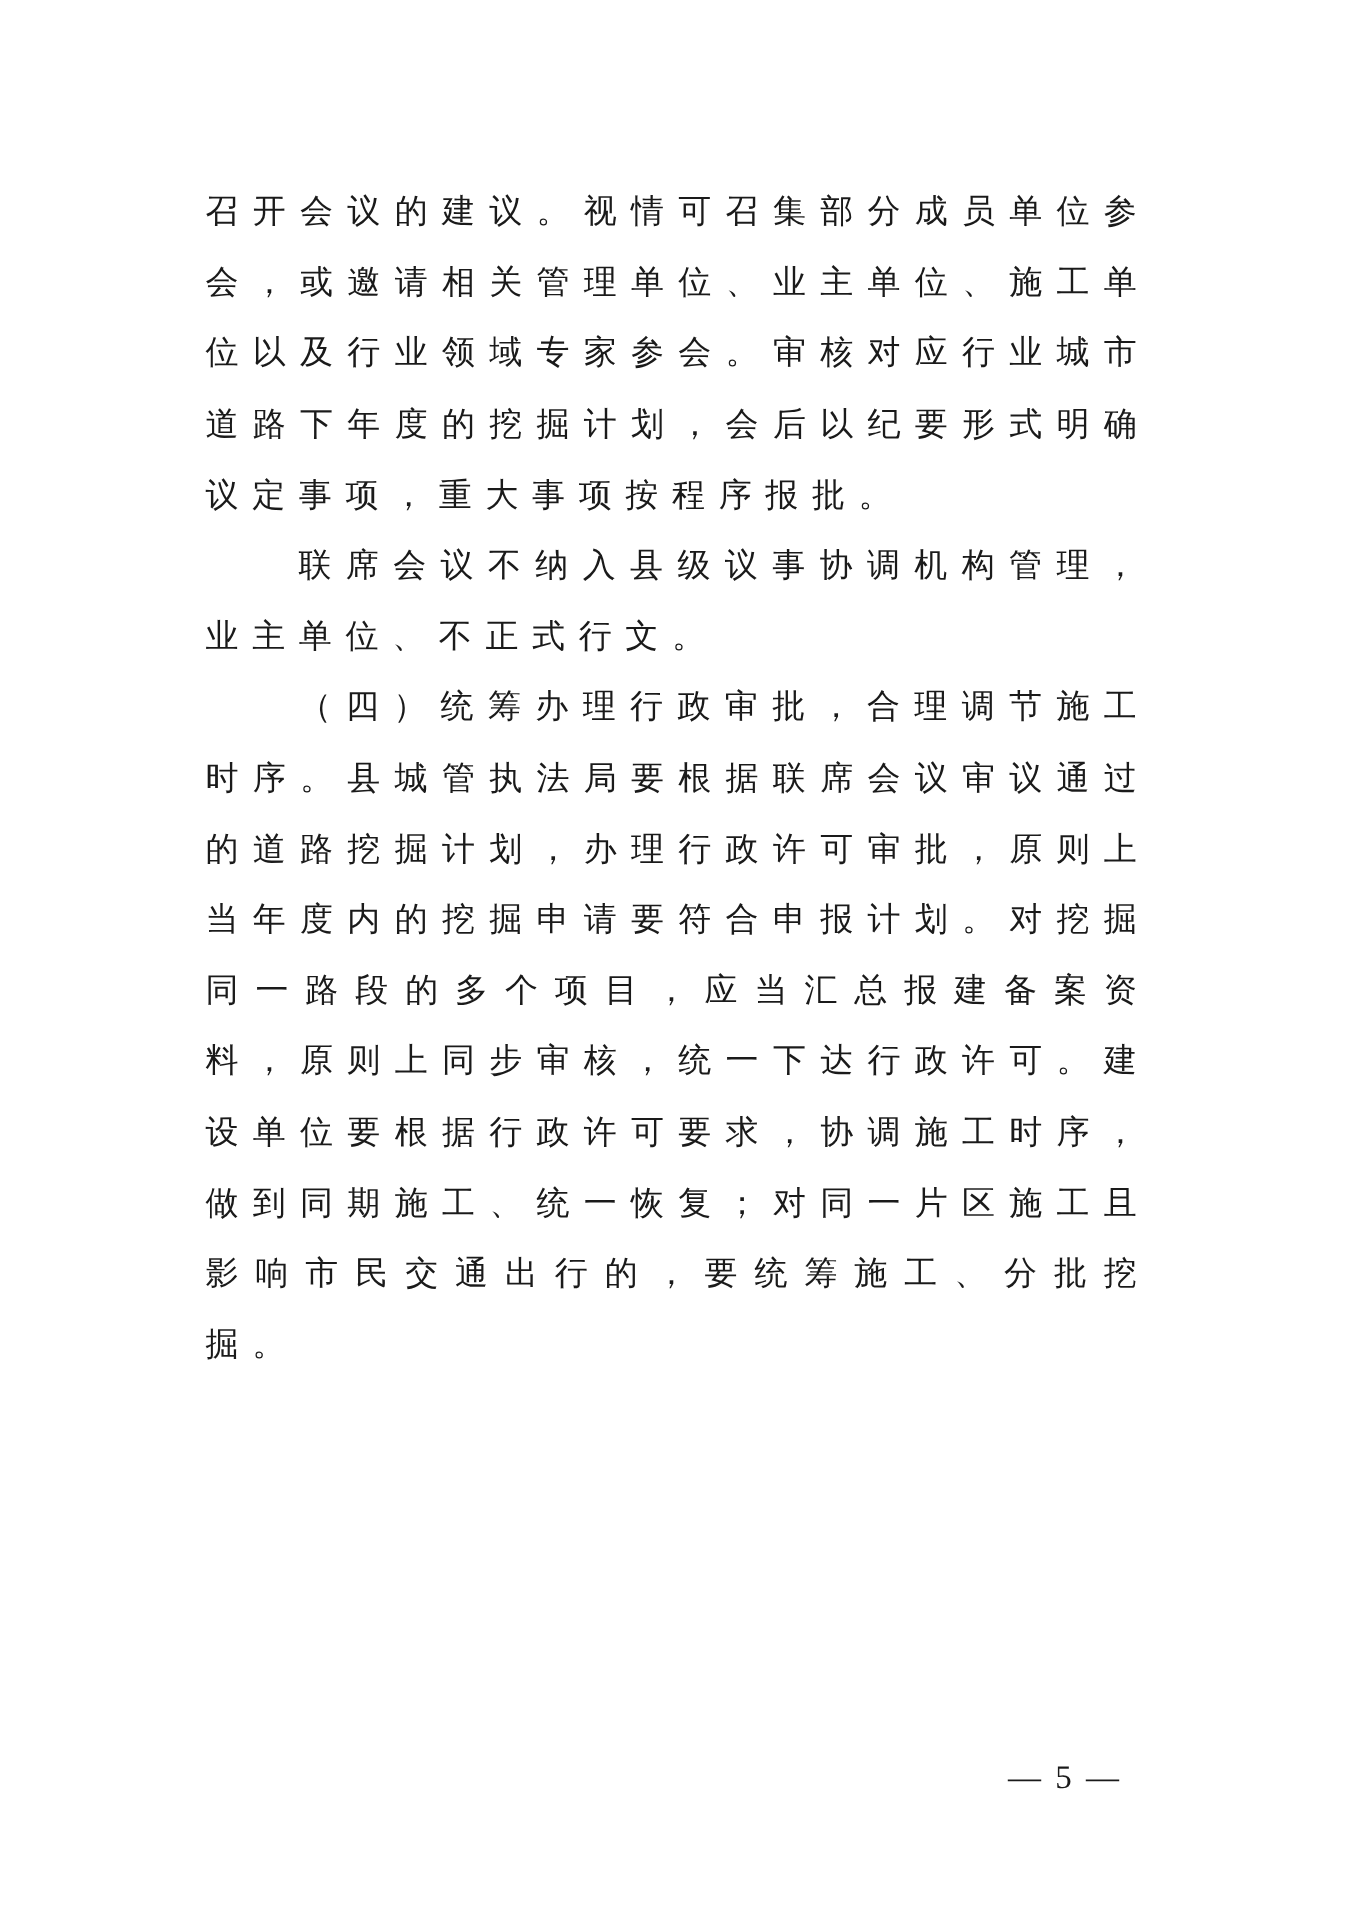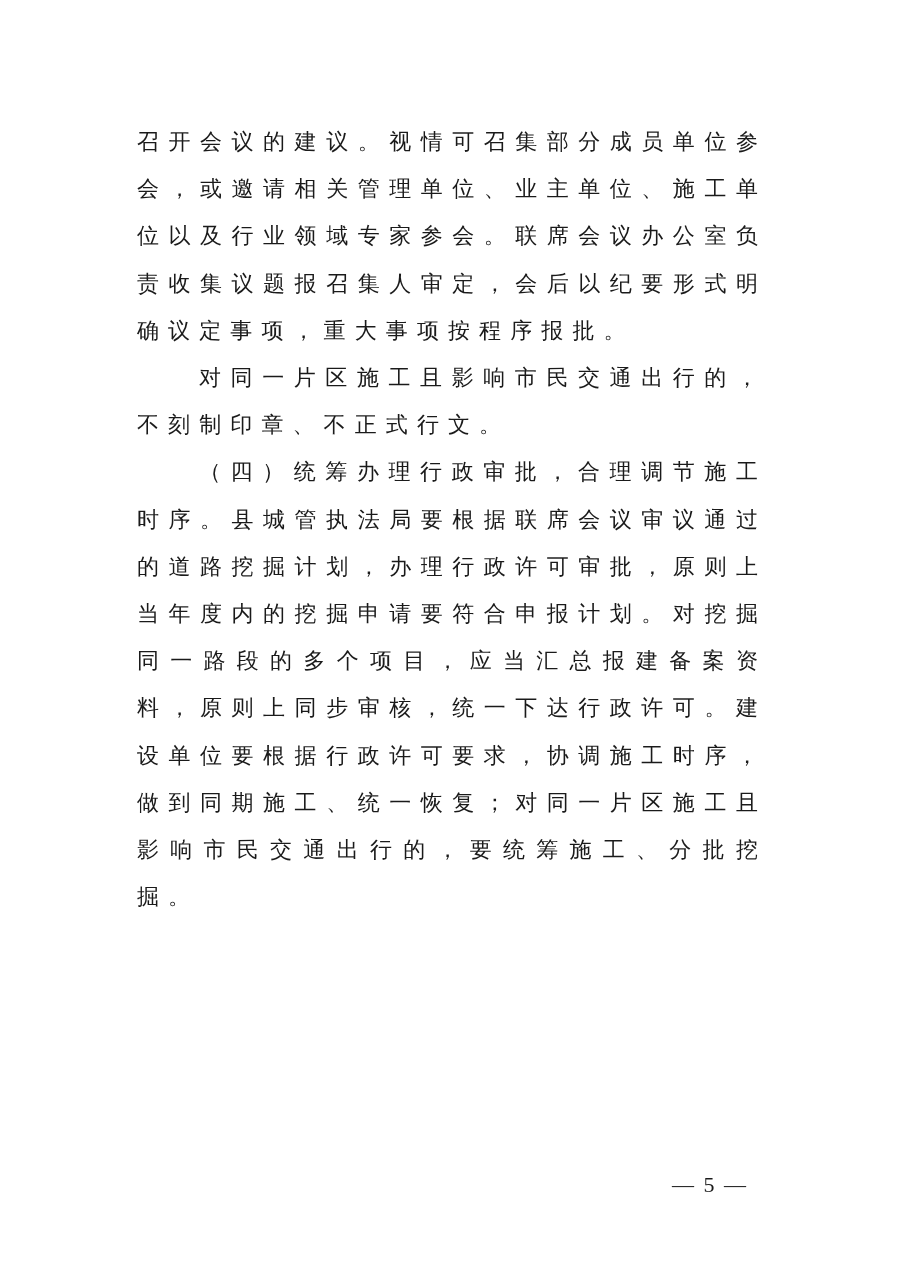--- a/index.html
+++ b/index.html
@@ -20,24 +20,24 @@
     font-family: "Liberation Serif", "DejaVu Serif", serif;
     font-size: 22px; color: #1a1a1a; letter-spacing: 2px;
   }
 </style>
 </head>
 <body>
 
 <div class="page">
   <div class="body-text">
     <p class="para">
-      <span>召开会议的建议。视情可召集部分成员单位参会，或邀请相关管理单位、业主单位、施工单位以及行业领域专家参会。联席会议办公室负责收集议题报召集人审定，会后以纪要形式明确议定事项，重大事项按程序报批。</span>
+      <span>召开会议的建议。视情可召集部分成员单位参会，或邀请相关管理单位、业主单位、施工单位以及行业领域专家参会。审核对应行业城市道路下年度的挖掘计划，会后以纪要形式明确议定事项，重大事项按程序报批。</span>
     </p>
     <p class="para indent">
-      <span>对同一片区施工且影响市民交通出行的，不刻制印章、不正式行文。</span>
+      <span>联席会议不纳入县级议事协调机构管理，业主单位、不正式行文。</span>
     </p>
     <p class="para indent">
       <span class="heading-run">（四）统筹办理行政审批，合理调节施工时序。</span><span>县城管执法局要根据联席会议审议通过的道路挖掘计划，办理行政许可审批，原则上当年度内的挖掘申请要符合申报计划。对挖掘同一路段的多个项目，应当汇总报建备案资料，原则上同步审核，统一下达行政许可。建设单位要根据行政许可要求，协调施工时序，做到同期施工、统一恢复；对同一片区施工且影响市民交通出行的，要统筹施工、分批挖掘。</span>
     </p>
 
   </div>
   <div class="page-number">— 5 —</div>
 </div>
 
 </body></html>

